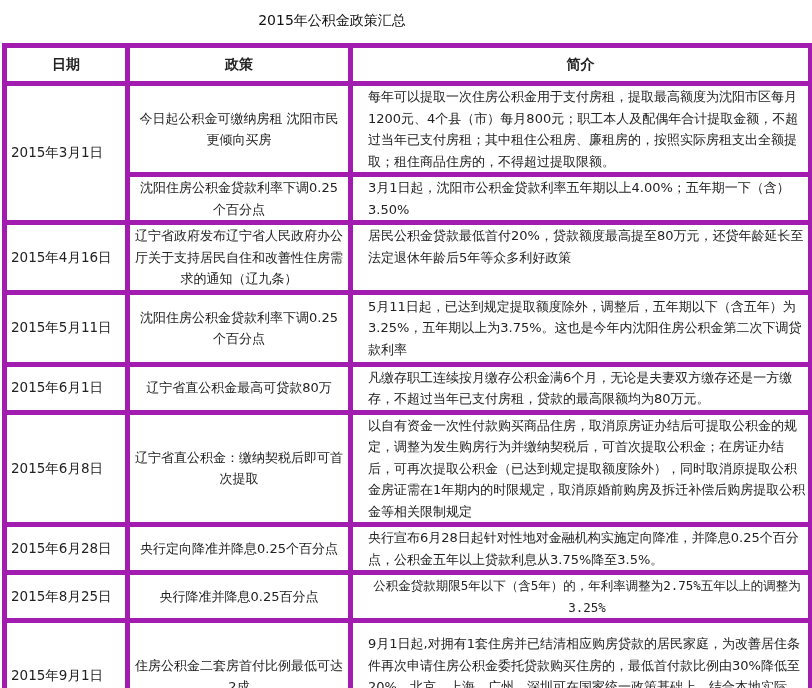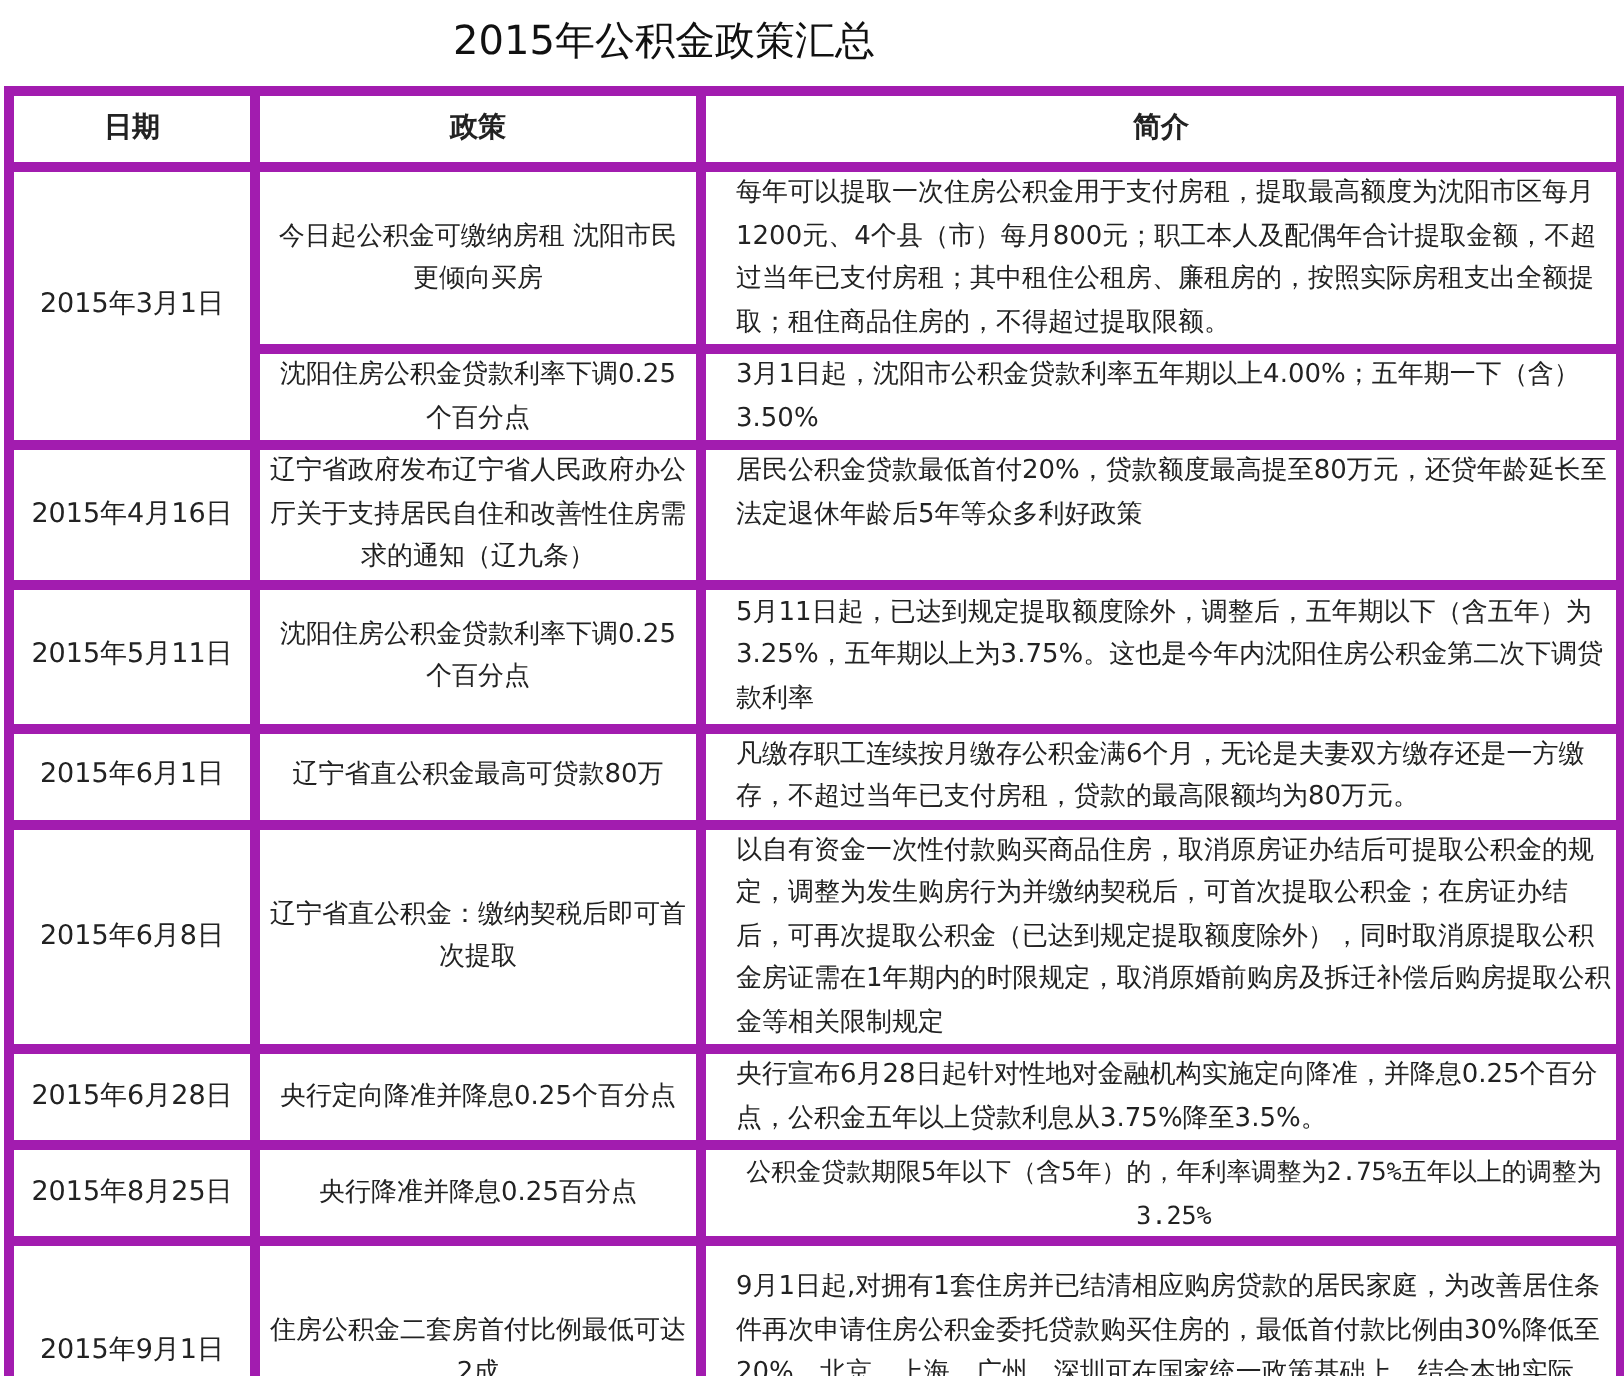--- a/index.html
+++ b/index.html
@@ -1,25 +1,25 @@
 <!DOCTYPE html>
 <html><head>
 <meta charset="utf-8">
 <style>
   html, body { margin:0; padding:0; background:#ffffff; }
   body { width:812px; height:688px; position:relative; overflow:hidden;
          font-family: "DejaVu Sans", "Liberation Sans", sans-serif; color:#222; }
   .title { position:absolute; left:0; top:0; width:664px; height:43px;
-           line-height:40px; text-align:center; font-size:20px; color:#111; }
+           line-height:40px; text-align:center; font-size:14px; color:#111; }
   table { position:absolute; left:2px; top:43px; border-collapse:collapse;
           table-layout:fixed; width:806px; }
   td, th { border:5px solid #a21caf; padding:0 4px; font-size:13px; line-height:21.5px;
            vertical-align:middle; font-weight:normal; }
   th { height:33px; font-weight:bold; font-size:14px; text-align:center; }
-  td.date { text-align:center; font-size:13.5px; }
+  td.date { text-align:left; font-size:13.5px; }
   td.policy { text-align:center; }
   td.summary { text-align:left; padding-left:15px; padding-right:2px; }
   td.summary.top { vertical-align:top; }
   td.mono { font-family: "DejaVu Sans Mono", "Liberation Mono", monospace; font-size:12.5px;text-align:center; }
 </style>
 </head>
 <body>
 
 <div class="title">2015年公积金政策汇总</div>
 

